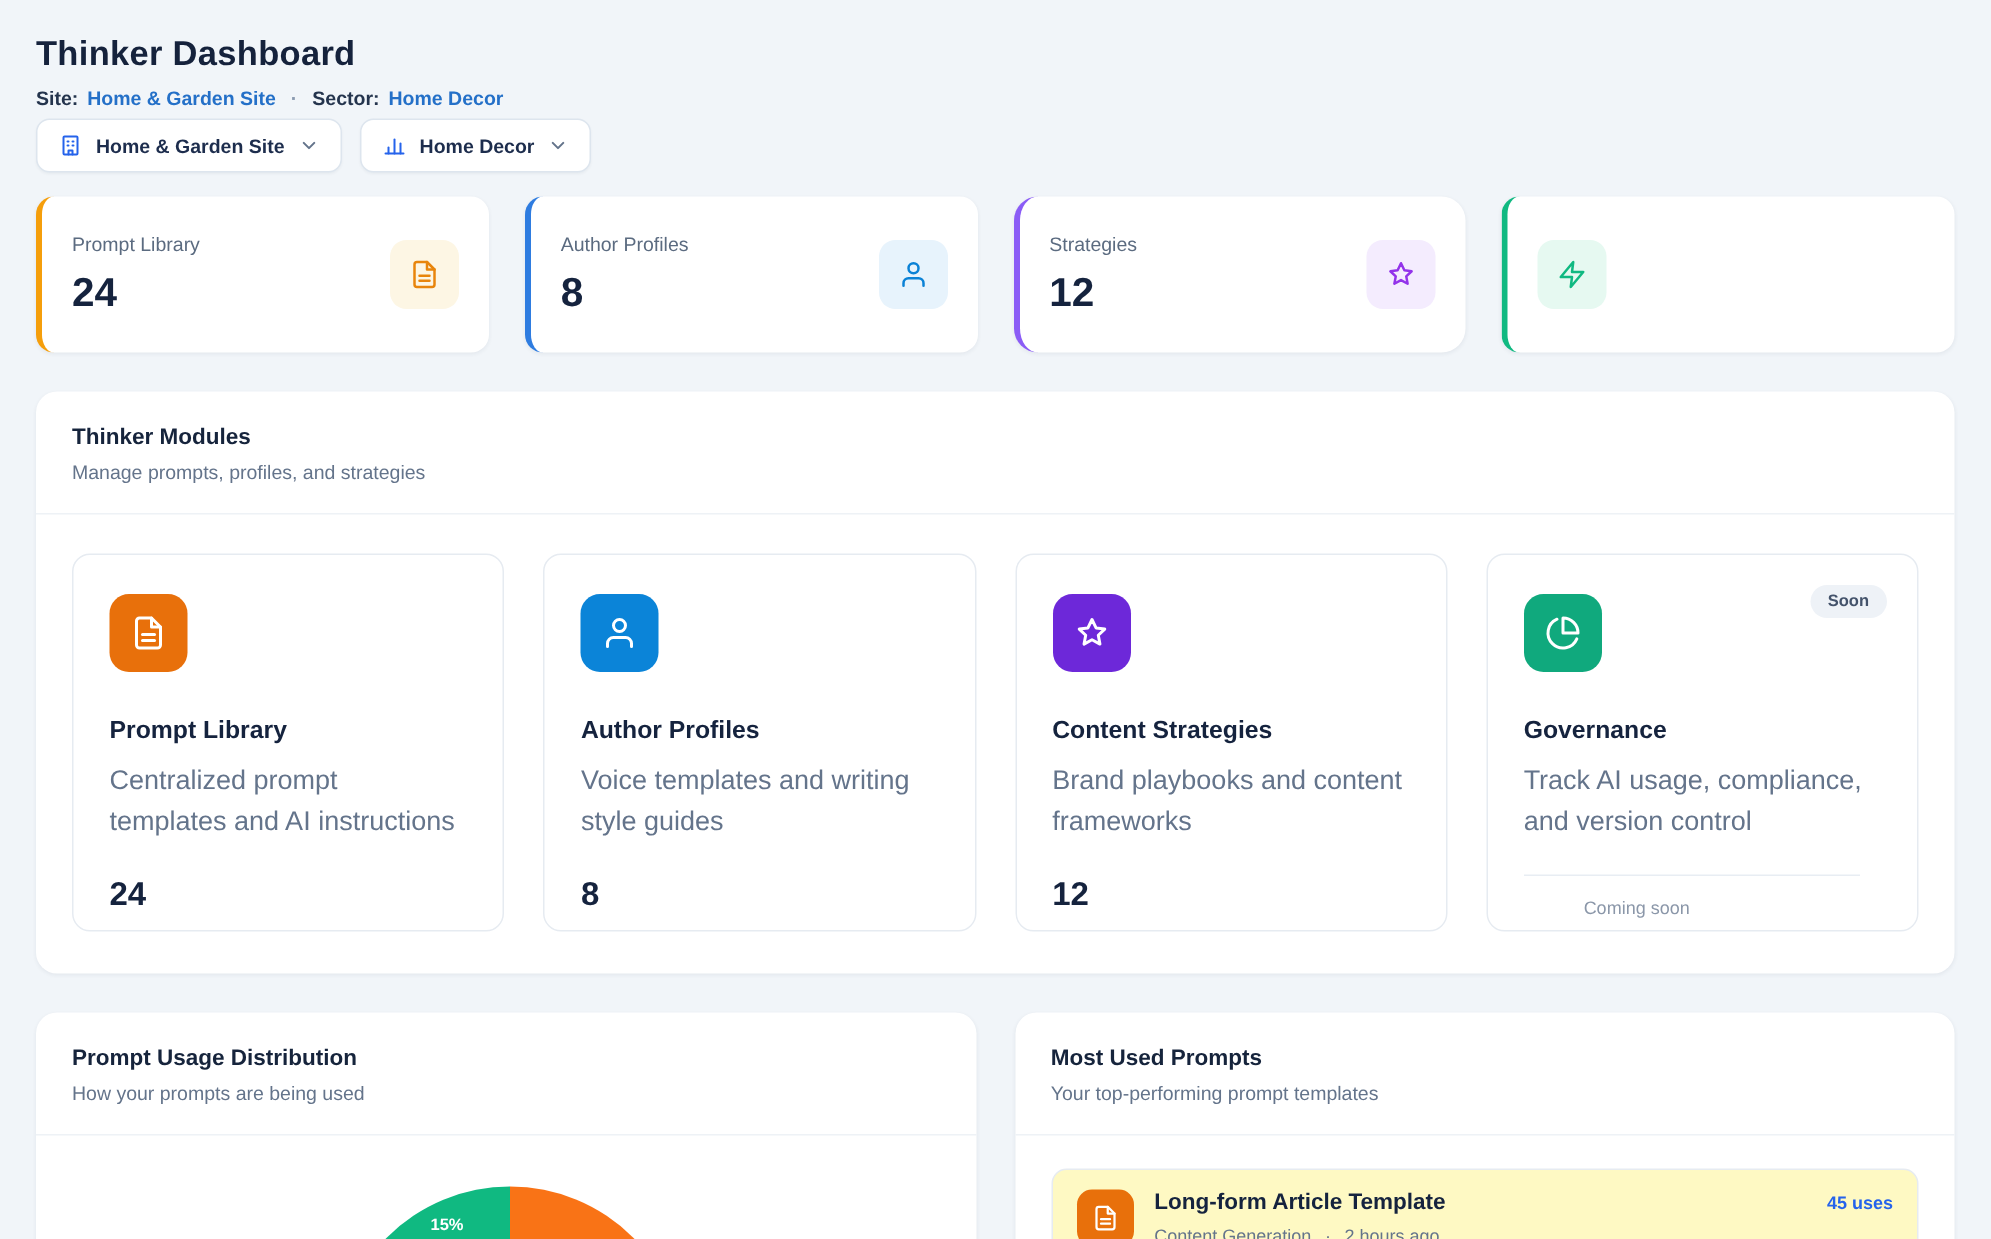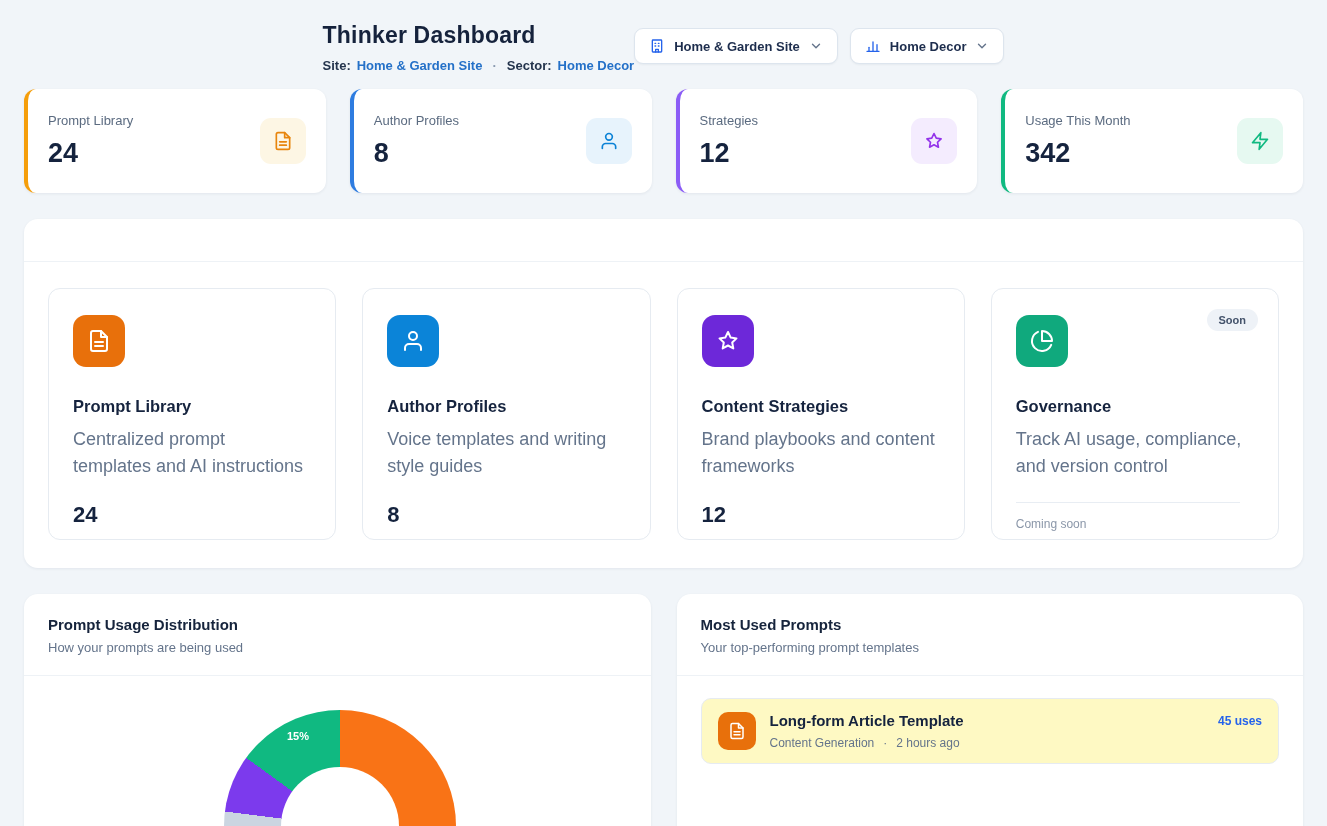--- a/index.html
+++ b/index.html
@@ -6,21 +6,21 @@
   html, body { width:1327px; height:826px; overflow:hidden; }
   body {
     background:#f1f5f9;
     font-family:"Liberation Sans","DejaVu Sans",sans-serif;
     color:#16243c;
     padding:22px 24px;
   }
   svg { display:block; }
 
   
-  .header { display:flex; justify-content:center; align-items:flex-start; }
+  .header { display:flex; justify-content:center; align-items:flex-start;flex-direction:column; }
   .page-title { font-size:23px; font-weight:800; color:#15223c; letter-spacing:.2px; }
   .page-meta { margin-top:9px; font-size:13px; color:#24344d; display:flex; align-items:center; gap:6px; font-weight:700; }
   .meta-link { color:#2470c8; cursor:pointer; }
   .dot-sep { color:#8a9ab0; margin:0 4px; }
   .header-actions { display:flex; gap:12px; margin-top:6px; }
   .dropdown {
     display:flex; align-items:center; gap:9px; background:#fff;
     border:1px solid #dde5ee; border-radius:9px; padding:9px 14px;
     font-size:13px; font-weight:700; color:#1d2d4d; cursor:pointer;
     box-shadow:0 1px 2px rgba(16,42,67,.05);
@@ -35,21 +35,21 @@
     display:flex; justify-content:space-between; align-items:center;
     box-shadow:0 1px 3px rgba(23,42,74,.07); border-left:4px solid #ccc;
   }
   .stat-label { font-size:13px; color:#5b6b80; font-weight:500; }
   .stat-value { font-size:27px; font-weight:800; color:#15233e; margin-top:10px; }
   .stat-icon { width:46px; height:46px; border-radius:11px; display:flex; align-items:center; justify-content:center; }
   .stat-orange { border-left-color:#f59e0b; }
   .stat-orange .stat-icon { background:#fdf6e4; color:#e8850c; }
   .stat-blue { border-left-color:#2e7ce0; }
   .stat-blue .stat-icon { background:#e7f3fc; color:#0b82d6; }
-  .stat-purple { border-left-color:#8b5cf6; }
+  .stat-purple { border-left-color:#8b5cf6;border-radius:16px; }
   .stat-purple .stat-icon { background:#f4ecfe; color:#9333ea; }
   .stat-green { border-left-color:#10b981; }
   .stat-green .stat-icon { background:#e6f9f1; color:#10b981; }
 
   
   .panel { background:#fff; border-radius:14px; margin-top:26px; box-shadow:0 1px 3px rgba(23,42,74,.07); }
   .panel-header { padding:22px 24px 20px; border-bottom:1px solid #eef2f6; }
   .panel-title { font-size:15px; font-weight:700; color:#16243c; }
   .panel-subtitle { font-size:13px; color:#64748b; margin-top:7px; }
 
@@ -59,21 +59,21 @@
   .module-icon { width:52px; height:52px; border-radius:13px; display:flex; align-items:center; justify-content:center; color:#fff; }
   .mod-orange .module-icon { background:#e8700b; }
   .mod-blue .module-icon { background:#0b84d8; }
   .mod-purple .module-icon { background:#6d28d9; }
   .mod-green .module-icon { background:#10a97d; }
   .module-title { font-size:16.5px; font-weight:700; margin-top:30px; color:#15233e; }
   .module-desc { font-size:18px; color:#64748b; margin-top:10px; line-height:1.5; max-width:235px; }
   .module-value { font-size:22px; font-weight:800; margin-top:22px; color:#15233e; }
   .soon-badge { position:absolute; top:20px; right:20px; background:#eef2f7; color:#44536b; font-size:11px; font-weight:700; padding:5px 12px; border-radius:999px; }
   .module-divider { border:none; border-top:1px solid #e8edf3; margin-top:22px; width:94%; }
-  .coming-soon { font-size:12px; color:#8b97a9; margin-top:14px; }
+  .coming-soon { font-size:12px; color:#8b97a9; margin-top:14px;margin-left:40px; }
 
   
   .bottom-row { display:grid; grid-template-columns:1fr 1fr; gap:26px; margin-top:26px; }
   .chart-body { position:relative; height:420px; }
   .donut { position:absolute; left:200px; top:34px; width:232px; height:232px; border-radius:50%; }
   .donut::after { content:""; position:absolute; inset:57px; background:#fff; border-radius:50%; }
   .donut-label { position:absolute; left:63px; top:20px; color:#fff; font-size:11px; font-weight:700; z-index:2; }
 
   .prompt-item {
     margin:22px 24px; border:1px solid #e6ebf1; border-radius:10px; padding:13px 16px;
@@ -172,34 +172,32 @@
       <div class="stat-value">12</div>
     </div>
     <div class="stat-icon">
       <svg width="20" height="20" viewBox="0 0 24 24" fill="none" stroke="currentColor" stroke-width="2" stroke-linejoin="round">
           <polygon points="12 3 14.7 8.6 20.5 9.4 16.2 13.5 17.3 19.4 12 16.5 6.7 19.4 7.8 13.5 3.5 9.4 9.3 8.6 12 3"></polygon>
         </svg>
     </div>
   </div>
 
   <div class="stat-card stat-green">
-    <div>
-      <div class="stat-label">Usage This Month</div>
-      <div class="stat-value">342</div>
-    </div>
     <div class="stat-icon">
       <svg width="20" height="20" viewBox="0 0 24 24" fill="none" stroke="currentColor" stroke-width="2" stroke-linejoin="round">
           <polygon points="13 2 3 14 12 14 11 22 21 10 12 10 13 2"></polygon>
         </svg>
     </div>
   </div>
 </div>
 
 <div class="panel">
   <div class="panel-header">
+    <div class="panel-title">Thinker Modules</div>
+    <div class="panel-subtitle">Manage prompts, profiles, and strategies</div>
   </div>
   <div class="modules-grid">
 
     <div class="module-card mod-orange">
       <div class="module-icon">
         <svg width="24" height="24" viewBox="0 0 24 24" fill="none" stroke="currentColor" stroke-width="2" stroke-linecap="round" stroke-linejoin="round">
             <path d="M14 2H6a2 2 0 0 0-2 2v16a2 2 0 0 0 2 2h12a2 2 0 0 0 2-2V8z"></path>
             <polyline points="14 2 14 8 20 8"></polyline>
             <line x1="16" y1="13" x2="8" y2="13"></line>
             <line x1="16" y1="17" x2="8" y2="17"></line>

